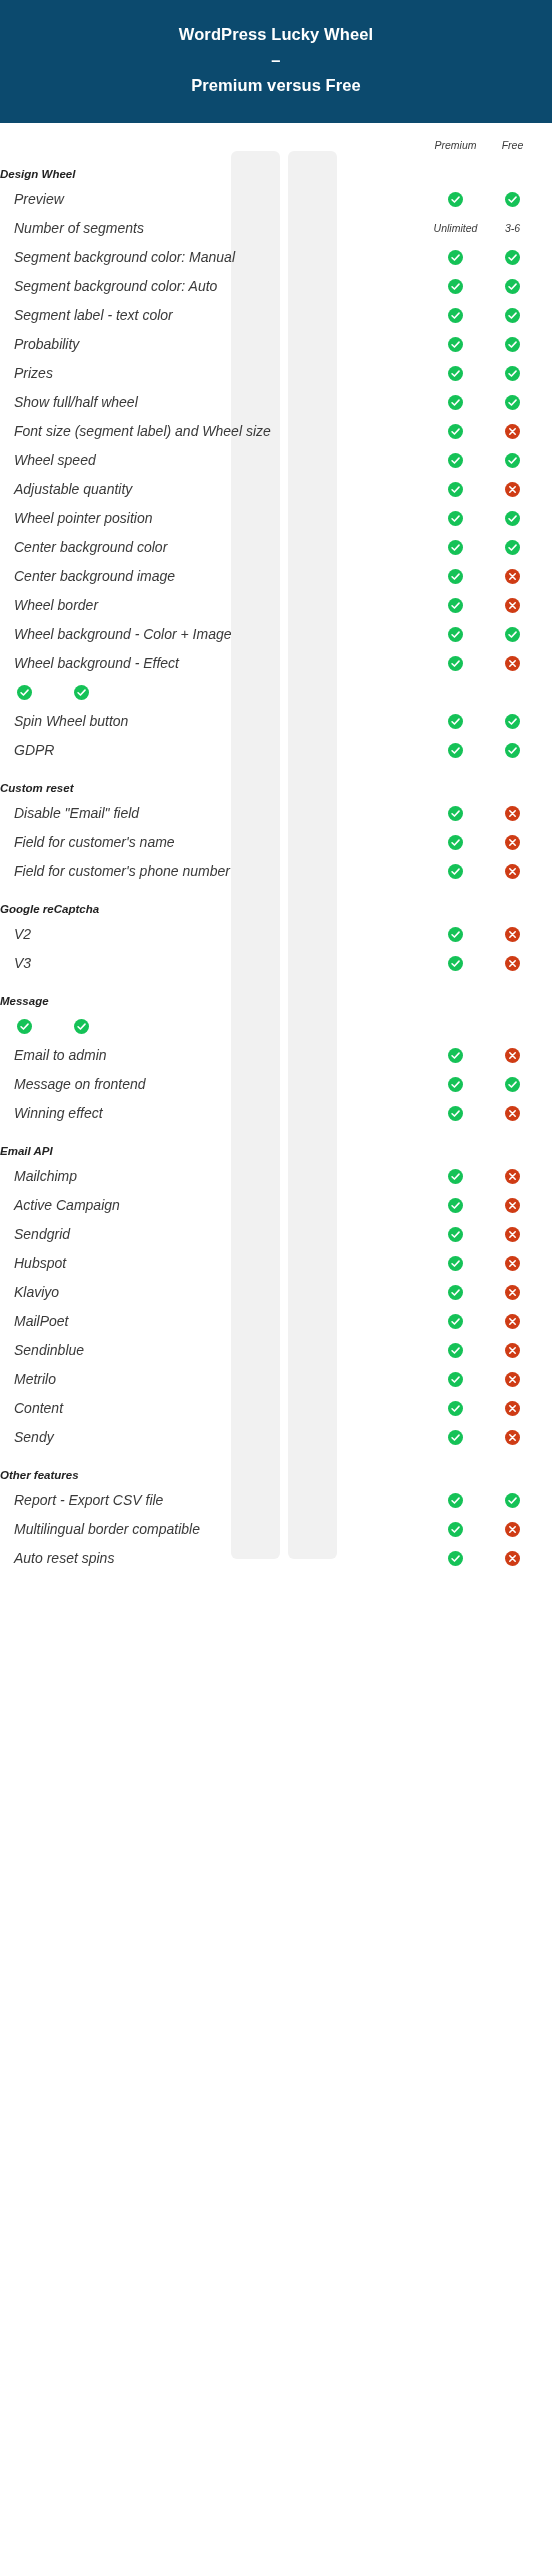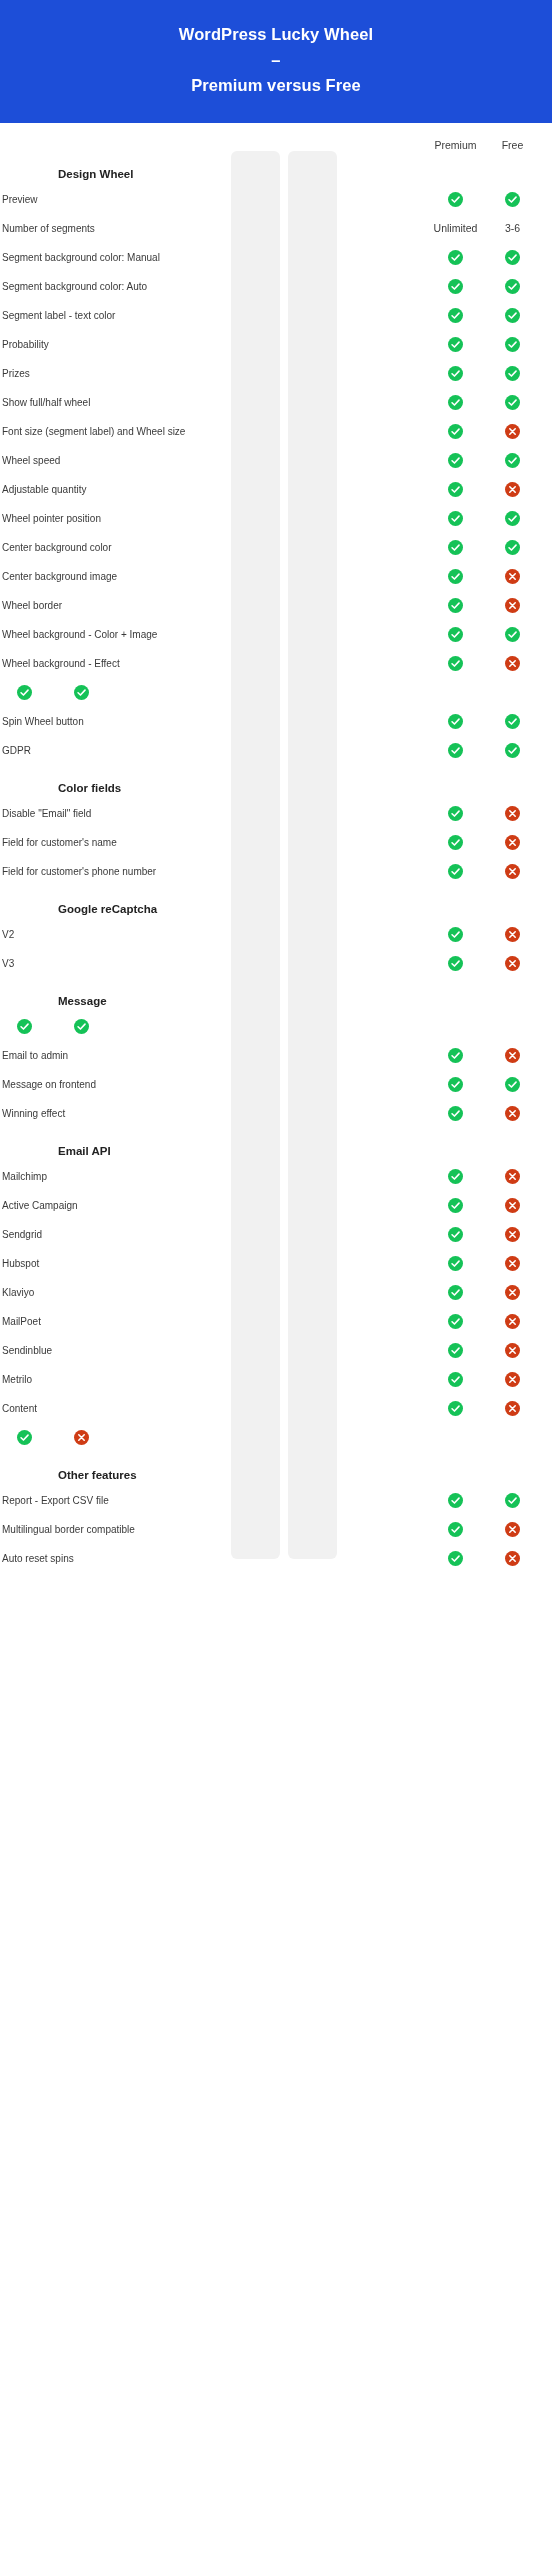--- a/index.html
+++ b/index.html
@@ -6,38 +6,39 @@
   html,body { background:#ffffff; }
   body {
     width:552px;
     font-family:"Liberation Sans", sans-serif;
     color:#333333;
     -webkit-font-smoothing:antialiased;
   }
 
   
   .banner {
-    background:#1d4ed8;
+    background:#0c4a6e;
     padding:22px 20px 24px 20px;
     text-align:center;
   }
   .banner h1 {
     color:#ffffff;
     font-size:16.5px;
     font-weight:bold;
     line-height:1.55;
     letter-spacing:0.1px;
   }
   .banner .dash { display:block; font-weight:bold; }
 
   
   .table-wrap {
     position:relative;
     padding:0 0 38px 0;
     background:#ffffff;
+    font-style:italic;
   }
 
   
   .band {
     position:absolute;
     top:28px;
     bottom:52px;
     background:#f1f1f1;
     border-radius:6px;
     z-index:0;
@@ -69,36 +70,35 @@
     display:flex;
     align-items:center;
     min-height:34px;
     padding-top:12px;
   }
   .section-row .sec-label {
     flex:1 1 auto;
     font-size:11.5px;
     font-weight:bold;
     color:#222222;
-    padding-left:58px;
   }
   .section-row .cell { width:49px; flex:0 0 49px; }
   .section-row .gap { flex:0 0 8px; }
 
   
   .row {
     display:flex;
     align-items:center;
     min-height:29px;
   }
   .row .label {
     flex:1 1 auto;
-    font-size:10px;
+    font-size:14px;
     color:#3a3a3a;
-    padding-left:2px;
+    padding-left:14px;
     line-height:1.3;
   }
   .row .cell {
     width:49px;
     flex:0 0 49px;
     display:flex;
     align-items:center;
     justify-content:center;
     font-size:10.5px;
     color:#3a3a3a;
@@ -472,21 +472,21 @@
           <div class="gap"></div>
           <div class="cell">
             <svg viewBox="0 0 20 20" class="ic ic-check">
               <circle cx="10" cy="10" r="10"></circle>
               <path d="M5.4 10.3 L8.6 13.4 L14.7 6.8"></path>
             </svg>
           </div>
           <div class="tail"></div>
         </div>
         <div class="section-row">
-          <div class="sec-label">Color fields</div>
+          <div class="sec-label">Custom reset</div>
           <div class="cell"></div>
           <div class="gap"></div>
           <div class="cell"></div>
           <div class="tail"></div>
         </div>
         <div class="row">
           <div class="label">Disable "Email" field</div>
           <div class="cell">
             <svg viewBox="0 0 20 20" class="ic ic-check">
               <circle cx="10" cy="10" r="10"></circle>
@@ -805,20 +805,21 @@
           <div class="gap"></div>
           <div class="cell">
             <svg viewBox="0 0 20 20" class="ic ic-cross">
               <circle cx="10" cy="10" r="10"></circle>
               <path d="M6.4 6.4 L13.6 13.6 M13.6 6.4 L6.4 13.6"></path>
             </svg>
           </div>
           <div class="tail"></div>
         </div>
         <div class="row">
+          <div class="label">Sendy</div>
           <div class="cell">
             <svg viewBox="0 0 20 20" class="ic ic-check">
               <circle cx="10" cy="10" r="10"></circle>
               <path d="M5.4 10.3 L8.6 13.4 L14.7 6.8"></path>
             </svg>
           </div>
           <div class="gap"></div>
           <div class="cell">
             <svg viewBox="0 0 20 20" class="ic ic-cross">
               <circle cx="10" cy="10" r="10"></circle>

